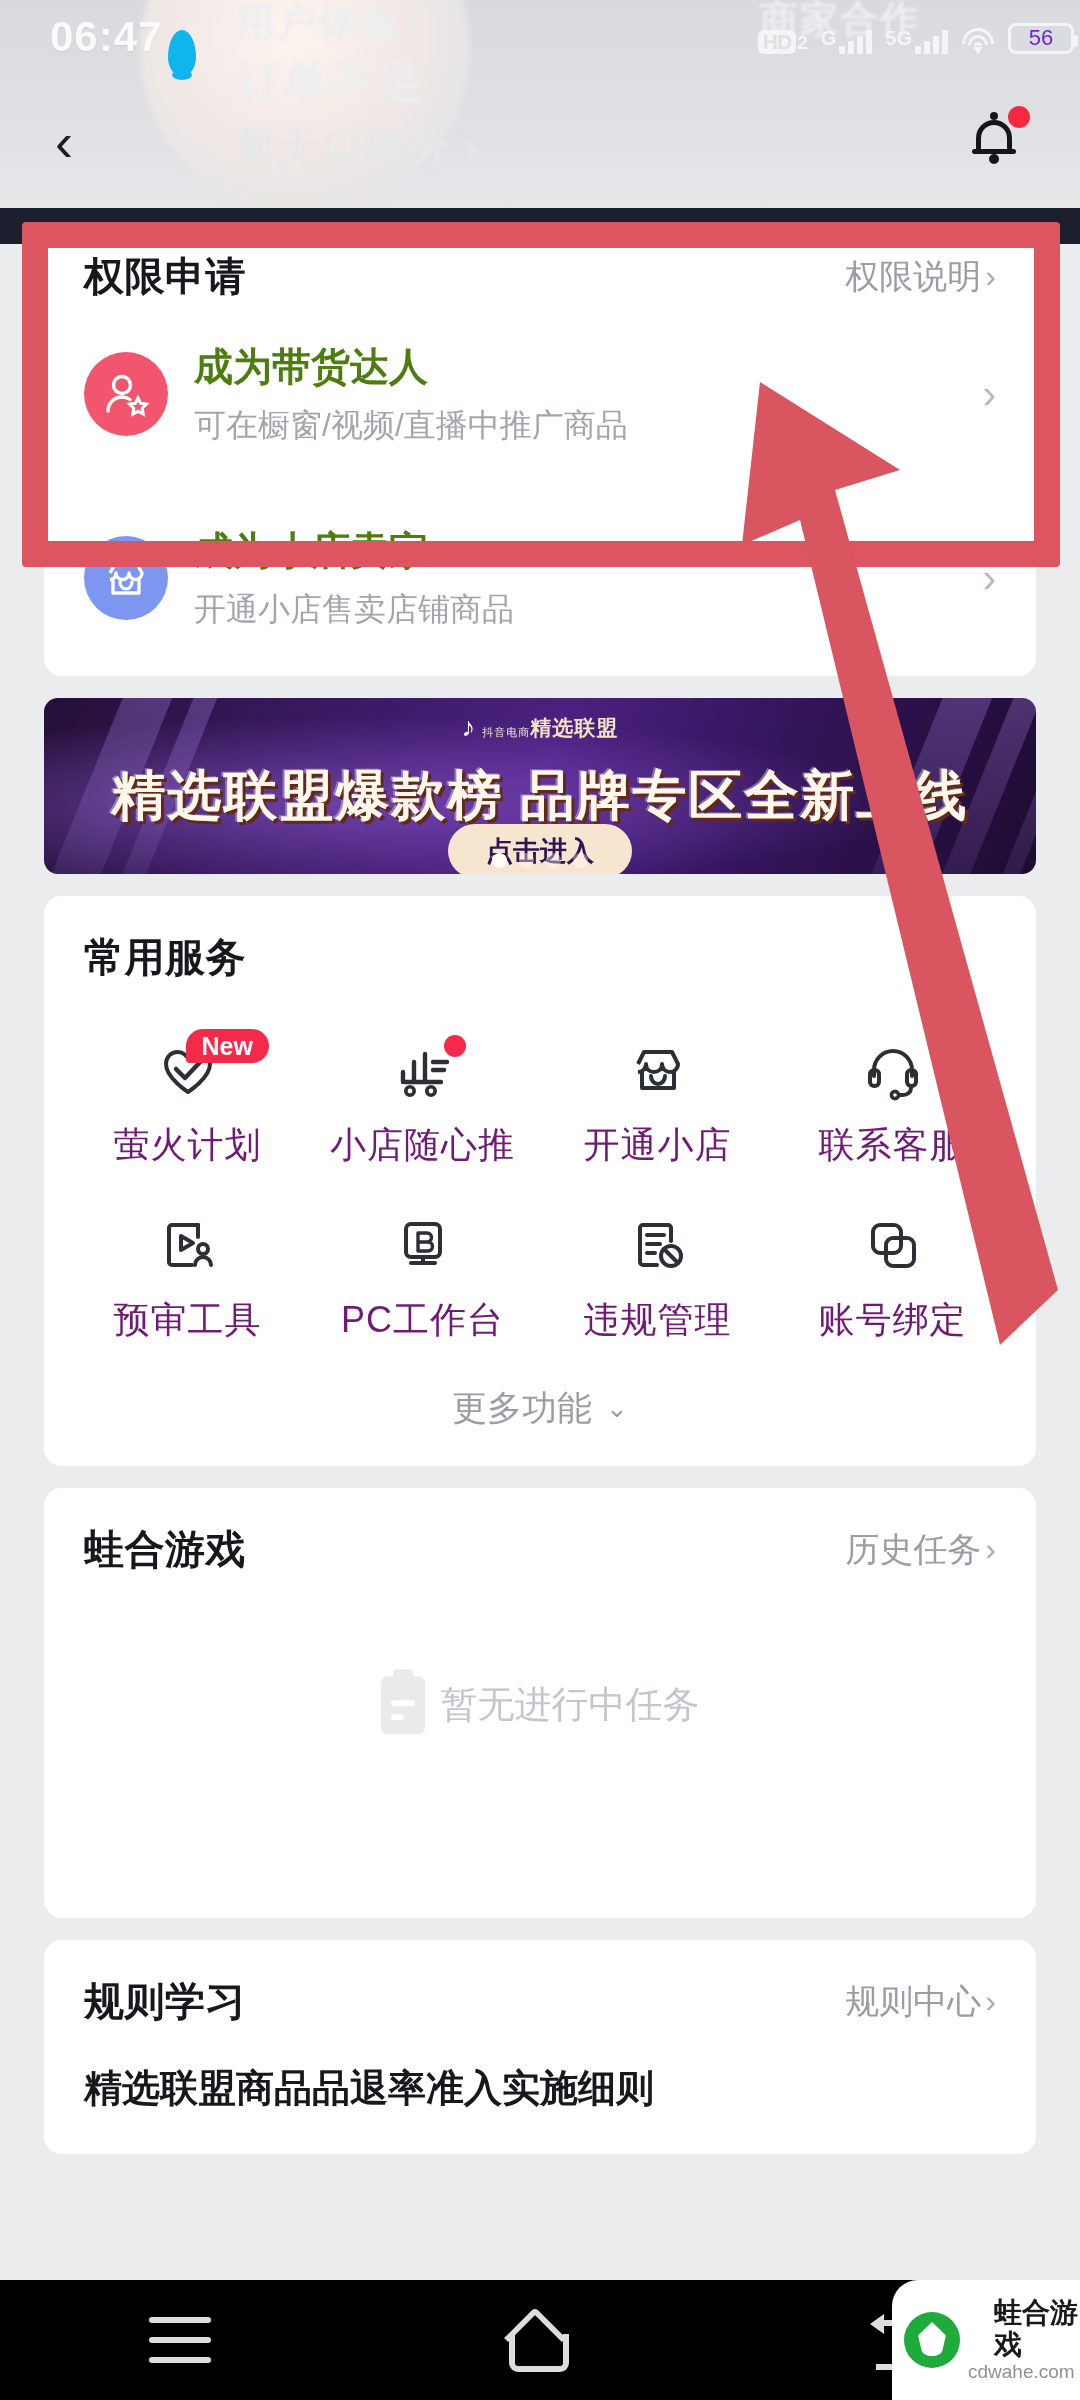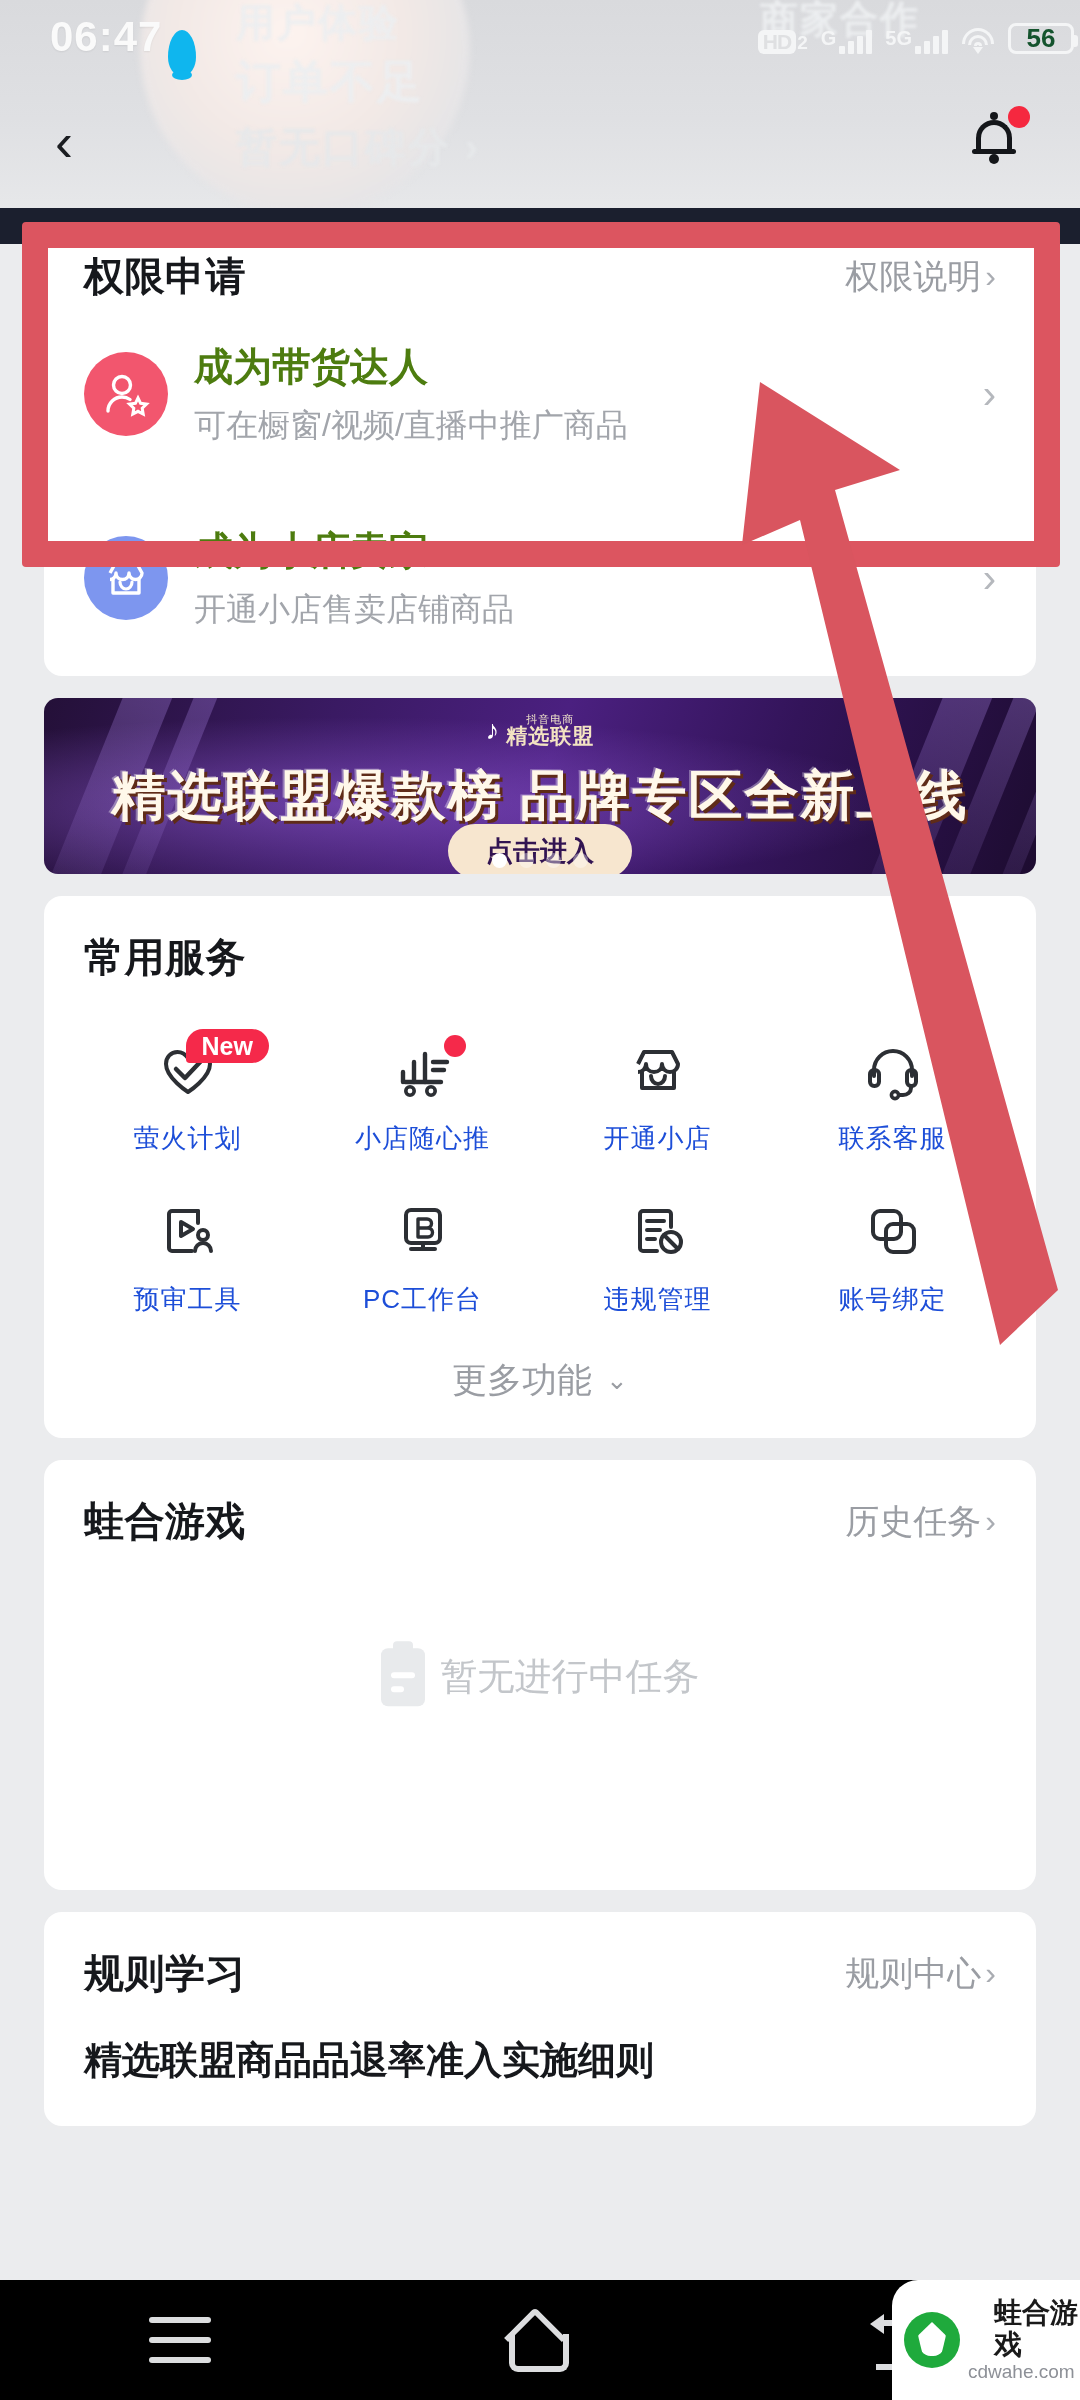--- a/index.html
+++ b/index.html
@@ -89,21 +89,21 @@
     width:0;height:0;border-left:5px solid transparent;border-right:5px solid transparent;
     border-top:7px solid #f4f5f6; border-radius:0;}
   .battery {
     width:66px; height:31px; border:3px solid #f4f5f6; border-radius:8px;
     display:flex; align-items:center; justify-content:center; position:relative;
   }
   .battery::after{
     content:""; position:absolute; right:-7px; top:9px; width:4px;height:12px;
     background:#f4f5f6; border-radius:0 3px 3px 0;
   }
-  .battery b { font-size:26px; color:#14532d; font-weight:700; }
+  .battery b { font-size:22px; color:#6d28d9; font-weight:400; }
 
   
   .appbar {
     position: absolute; left:0; top: 68px; width:1080px; height:147px;
     display:flex; align-items:center; z-index:5;
   }
   .back-chev {
     width: 100px; display:flex; justify-content:center; align-items:center;
     color:#1b1d21; font-size:54px; line-height:1; font-weight:300;
     margin-left: 14px;
@@ -185,21 +185,21 @@
     transform: rotate(22deg);
   }
   .banner .s1{ left:40px } .banner .s2{ left:110px; width:22px }
   .banner .s3{ left:860px } .banner .s4{ left:930px; width:26px }
   .banner .s5{ left:990px; width:16px }
   .banner-logo {
     position:absolute; left:0; right:0; top:16px;
     display:flex; justify-content:center; align-items:center; gap:7px;
   }
   .note-glyph { color:#fff; font-size:27px; line-height:1; }
-  .logo-stack { display:flex; flex-direction:column; align-items:center; line-height:1; }
+  .logo-stack { display:flex; align-items:flex-end; line-height:1; }
   .logo-top { font-size:11px; color:#efe2c9; letter-spacing:1px; }
   .logo-main { font-size:21px; color:#f3e3c2; font-weight:800; letter-spacing:1px; }
   .banner-head {
     position:absolute; left:0; right:0; top:62px; text-align:center;
     font-size:54px; font-weight:900; letter-spacing:2px;
     color:#fff8ea;
     text-shadow: 3px 3px 0 #5f2b18, -2px -1px 0 rgba(255,255,255,.35);
     white-space:nowrap;
   }
   .banner-cta {
@@ -217,21 +217,21 @@
   
   .svc-grid {
     display:grid; grid-template-columns: repeat(4,1fr);
     padding: 14px 26px 0 26px; row-gap: 6px;
   }
   .svc-item {
     display:flex; flex-direction:column; align-items:center; gap:14px;
     padding: 18px 0 14px 0; position:relative;
   }
   .svc-ico { width:74px; height:74px; position:relative; display:flex; align-items:center; justify-content:center; }
-  .svc-label { font-size:26px; color:#1d4ed8; font-weight:500; letter-spacing:1px; }
+  .svc-label { font-size:36px; color:#701a75; font-weight:500; letter-spacing:1px; }
   .new-badge {
     position:absolute; left:50%; top:-4px; margin-left:-2px;
     background:#f5294a; color:#fff; font-size:25px; font-weight:700;
     border-radius:18px 18px 18px 4px; padding:4px 16px; line-height:1.05;
     z-index:2;
   }
   .red-dot-ico {
     position:absolute; right:-6px; top:2px; width:22px;height:22px;
     background:#f5294a; border-radius:50%;
   }

